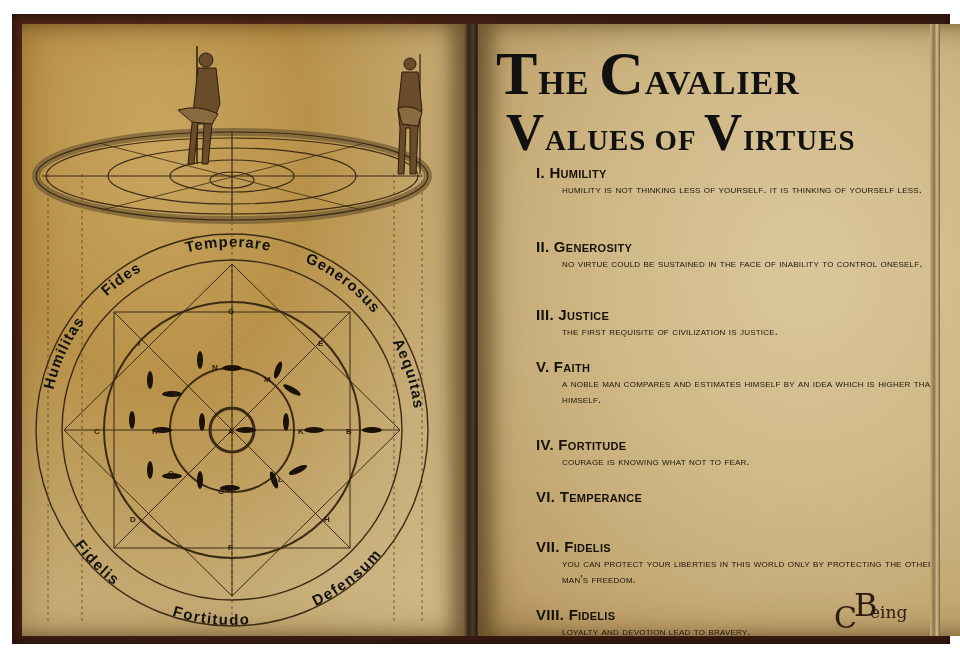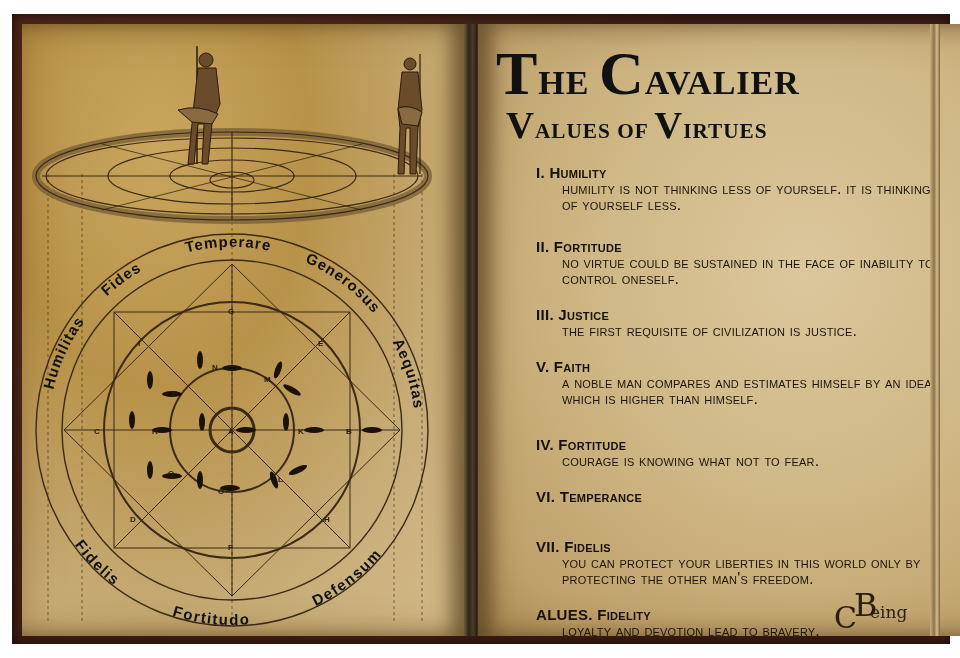--- a/index.html
+++ b/index.html
@@ -14,27 +14,27 @@
   .page-right{left:466px;width:544px;
     background:radial-gradient(ellipse at 60% 40%,#dcc79d 0,#cfb886 45%,#bea06a 85%,#a88a55 100%);
     box-shadow:inset 14px 0 18px rgba(60,40,15,.5),inset 0 0 40px rgba(110,75,25,.4);}
   .spine{position:absolute;left:452px;top:10px;width:16px;height:612px;
     background:linear-gradient(90deg,#6b5a3a,#2e2416 30%,#4a3d28 55%,#2a2012 80%,#6e5d3e);}
   .right-edge{position:absolute;left:918px;top:10px;width:10px;height:612px;
     background:linear-gradient(90deg,#c9b17f,#8c7248 40%,#d3bd8e 70%,#7b6138);}
   .title{position:absolute;left:18px;top:18px;color:#111;font-family:"Liberation Serif",serif;font-weight:bold;line-height:1;}
   .title .line{display:block;white-space:nowrap;letter-spacing:1px;}
   .title .l1{font-size:40px;}
-  .title .l2{font-size:25px;margin-top:2px;margin-left:10px;}
+  .title .l2{font-size:34px;margin-top:2px;margin-left:10px;}
   .title .cap{font-size:1.55em;}
   .title .sc{font-size:0.85em;}
   .virtues{position:absolute;left:14px;top:140px;width:430px;}
   .virtue{margin-bottom:0;margin-left:44px;}
   .v-head{font-family:"Liberation Sans",sans-serif;font-weight:bold;font-size:15px;color:#151008;font-variant:small-caps;letter-spacing:.3px;line-height:17px;}
-  .v-text{font-family:"Liberation Sans",sans-serif;font-size:16px;color:#1c140a;font-variant:small-caps;text-transform:lowercase;line-height:16px;margin-left:26px;letter-spacing:.2px;}
+  .v-text{font-family:"Liberation Sans",sans-serif;font-size:11px;color:#1c140a;font-variant:small-caps;text-transform:lowercase;line-height:16px;margin-left:26px;letter-spacing:.2px;}
   .logo{position:absolute;left:354px;top:566px;width:90px;height:46px;font-family:"DejaVu Serif",serif;color:#2a1c0e;}
   .logo .b{position:absolute;left:22px;top:-4px;font-size:32px;}
   .logo .eing{position:absolute;left:38px;top:12px;font-size:17px;}
   .logo .c{position:absolute;left:2px;top:10px;font-size:30px;}
   .logo .aballero{position:absolute;left:18px;top:44px;font-size:17px;}
   svg text{font-family:"Liberation Sans",sans-serif;font-weight:bold;}
 </style>
 </head>
 <body>
 
@@ -161,21 +161,21 @@
         <span class="cap">V</span><span class="sc">ALUES OF </span><span class="cap">V</span><span class="sc">IRTUES</span>
       </span>
     </div>
 
     <div class="virtues">
       <div class="virtue" style="height:74px">
         <div class="v-head">I. Humility</div>
         <div class="v-text" style="width:380px">Humility is not thinking less of yourself. It is thinking of yourself less.</div>
       </div>
       <div class="virtue" style="height:68px">
-        <div class="v-head">II. Fortitude</div>
+        <div class="v-head">II. Generosity</div>
         <div class="v-text" style="width:380px">No virtue could be sustained in the face of inability to control oneself.</div>
       </div>
       <div class="virtue" style="height:52px">
         <div class="v-head">III. Justice</div>
         <div class="v-text">The first requisite of civilization is justice.</div>
       </div>
       <div class="virtue" style="height:78px">
         <div class="v-head">V. Faith</div>
         <div class="v-text" style="width:380px">A noble man compares and estimates himself by an idea which is higher than himself.</div>
       </div>
@@ -184,21 +184,21 @@
         <div class="v-text">Courage is knowing what not to fear.</div>
       </div>
       <div class="virtue" style="height:50px">
         <div class="v-head">VI. Temperance</div>
       </div>
       <div class="virtue" style="height:68px">
         <div class="v-head">VII. Fidelis</div>
         <div class="v-text" style="width:380px">You can protect your liberties in this world only by protecting the other man's freedom.</div>
       </div>
       <div class="virtue">
-        <div class="v-head">ALUES. Fidelity</div>
+        <div class="v-head">VIII. Fidelis</div>
         <div class="v-text">Loyalty and devotion lead to bravery.</div>
       </div>
     </div>
 
     <div class="logo">
       <span class="b">B</span>
       <span class="eing">eing</span>
       <span class="c">C</span>
       <span class="aballero">aballero</span>
     </div>

